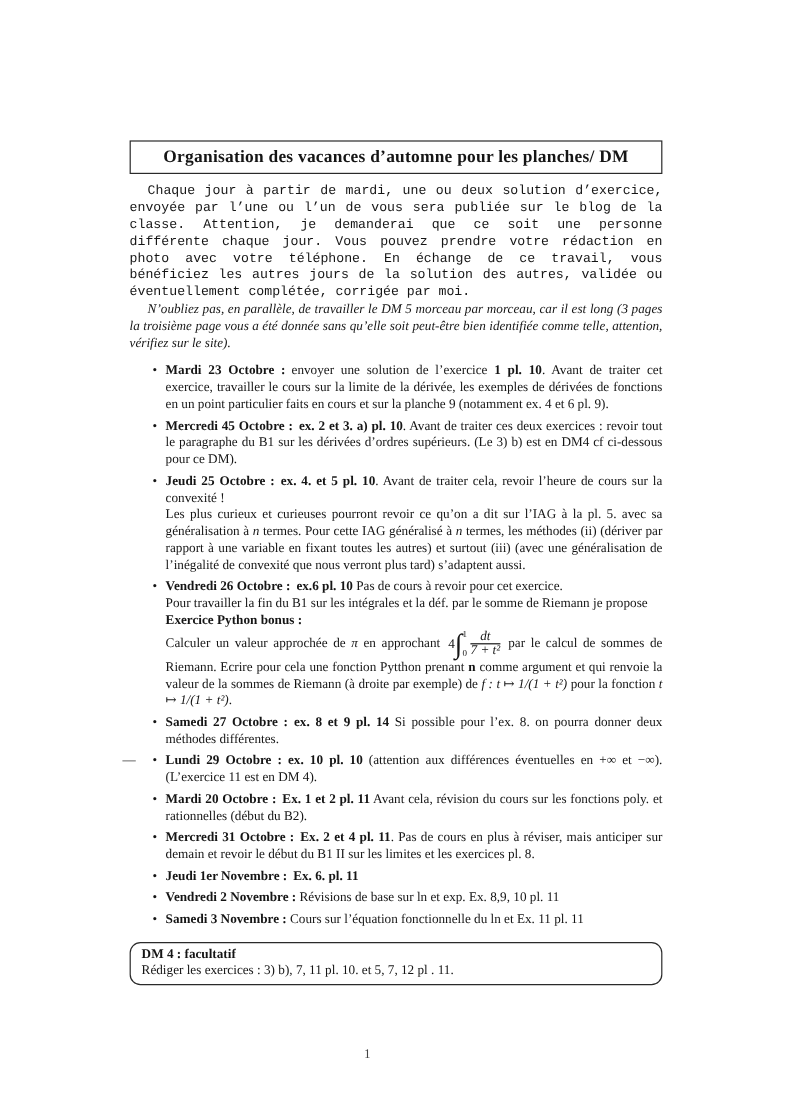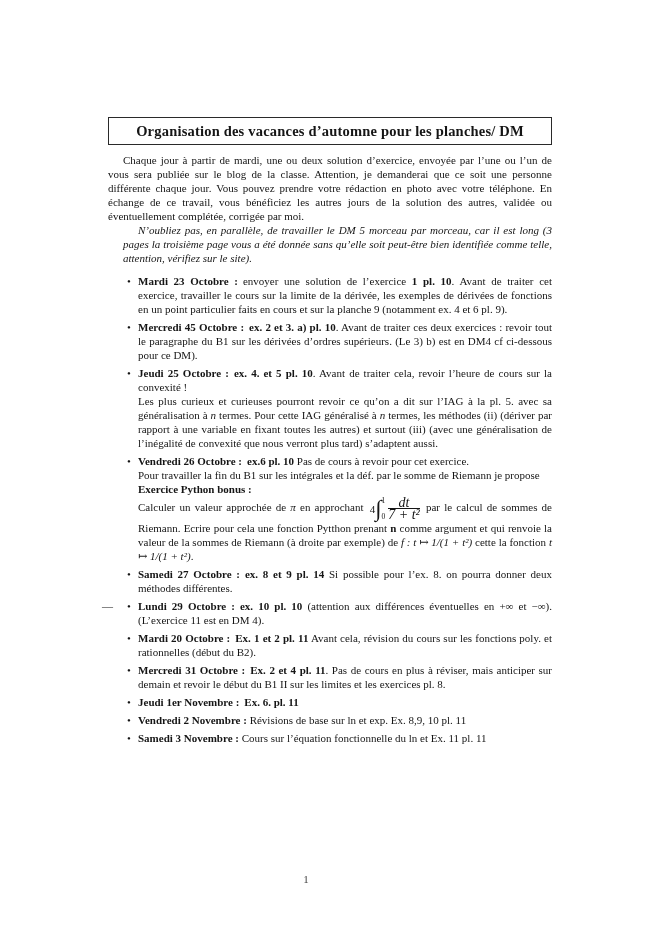--- a/index.html
+++ b/index.html
@@ -7,40 +7,40 @@
     width: 612px; height: 933px; background: #ffffff; position: relative;
     font-family: "Liberation Serif", "DejaVu Serif", serif;
     font-size: 11px; line-height: 14px; color: #151515; overflow: hidden;
   }
   .content { position: absolute; left: 108px; top: 117px; width: 444px; }
   .title-box {
     border: 1px solid #2a2a2a; font-weight: bold; font-size: 14.5px;
     line-height: 18px; text-align: center; padding: 4px 2px; letter-spacing: 0.2px;
   }
   .para { text-align: justify; text-indent: 15px; margin: 0; }
-  .p1 { margin-top: 8px; }
-  .p2 { font-style: italic; margin-left: 15px; }
+  .p1 { margin-top: 8px; font-family: Liberation Mono, monospace; }
+  .p2 { font-style: italic; }
   .list { margin-top: 9px; }
   .item { position: relative; padding-left: 30px; margin-bottom: 4px; text-align: justify; }
   .bullet { position: absolute; left: 19px; top: 0; }
   .dash { position: absolute; left: -6px; top: 0; }
   .b { font-weight: bold; margin-top: 40px; }
   .i { font-style: italic; }
   .gap { margin-left: 5px; }
   .math { display: inline-flex; align-items: center; vertical-align: middle; margin: 0 2px; }
   .int-sym { font-size: 23px; line-height: 24px; }
   .int-lims {
     display: inline-flex; flex-direction: column; justify-content: space-between;
     font-size: 7.5px; line-height: 8px; height: 24px; padding: 1px 0 0 0;
   }
   .lim-top { align-self: flex-end; }
   .lim-bot { align-self: flex-start; }
   .frac {
     display: inline-flex; flex-direction: column; text-align: center;
-    font-style: italic; font-size: 14px; line-height: 11px; margin-left: 3px;
+    font-style: italic; font-size: 11px; line-height: 11px; margin-left: 3px;
   }
   .frac-num { border-bottom: 1px solid #151515; padding: 0 3px; }
   .dm-box { border: 1px solid #2a2a2a; border-radius: 9px; margin-top: 12px; padding: 2px 9px 4px; }
   .dm-title { font-weight: bold; }
   .page-num { position: absolute; top: 872px; left: 0; width: 100%; text-align: center; color: #444; }
 </style>
 </head>
 <body>
 
 <div class="page">
@@ -63,35 +63,39 @@
             <span>4</span>
             <span class="int-sym">∫</span>
             <span class="int-lims">
               <span class="lim-top">1</span>
               <span class="lim-bot">0</span>
             </span>
             <span class="frac">
               <span class="frac-num">dt</span>
               <span class="frac-den">7 + t²</span>
             </span>
-          </span><span> par le calcul de sommes de Riemann. Ecrire pour cela une fonction Pytthon prenant </span><span class="b">n</span><span> comme argument et qui renvoie la valeur de la sommes de Riemann (à droite par exemple) de </span><span class="i">f : t ↦ 1/(1 + t²)</span><span> cette la fonction </span><span class="i">t ↦ 1/(1 + t²)</span><span>.</span></div>
+          </span><span> par le calcul de sommes de Riemann. Ecrire pour cela une fonction Pytthon prenant </span><span class="b">n</span><span> comme argument et qui renvoie la valeur de la sommes de Riemann (à droite par exemple) de </span><span class="i">f : t ↦ 1/(1 + t²)</span><span> pour la fonction </span><span class="i">t ↦ 1/(1 + t²)</span><span>.</span></div>
 
       <div class="item"><span class="bullet">•</span><span class="b">Samedi 27 Octobre :</span><span class="b gap">ex. 8 et 9 pl. 14</span><span> Si possible pour l’ex. 8. on pourra donner deux méthodes différentes.</span></div>
 
       <div class="item"><span class="dash">—</span><span class="bullet">•</span><span class="b">Lundi 29 Octobre :</span><span class="b gap">ex. 10 pl. 10</span><span> (attention aux différences éventuelles en +∞ et −∞). (L’exercice 11 est en DM 4).</span></div>
 
       <div class="item"><span class="bullet">•</span><span class="b">Mardi 20 Octobre :</span><span class="b gap">Ex. 1 et 2 pl. 11</span><span> Avant cela, révision du cours sur les fonctions poly. et rationnelles (début du B2).</span></div>
 
       <div class="item"><span class="bullet">•</span><span class="b">Mercredi 31 Octobre :</span><span class="b gap">Ex. 2 et 4 pl. 11</span><span>. Pas de cours en plus à réviser, mais anticiper sur demain et revoir le début du B1 II sur les limites et les exercices pl. 8.</span></div>
 
       <div class="item"><span class="bullet">•</span><span class="b">Jeudi 1er Novembre :</span><span class="b gap">Ex. 6. pl. 11</span></div>
 
       <div class="item"><span class="bullet">•</span><span class="b">Vendredi 2 Novembre :</span><span> Révisions de base sur ln et exp. Ex. 8,9, 10 pl. 11</span></div>
 
       <div class="item"><span class="bullet">•</span><span class="b">Samedi 3 Novembre :</span><span> Cours sur l’équation fonctionnelle du ln et Ex. 11 pl. 11</span></div>
 
     </div>
 
+    <div class="dm-box">
+      <div class="dm-title">DM 4 : facultatif</div>
+      <div>Rédiger les exercices : 3) b), 7, 11 pl. 10. et 5, 7, 12 pl . 11.</div>
+    </div>
 
   </div>
 
   <div class="page-num">1</div>
 </div>
 
 </body></html>

